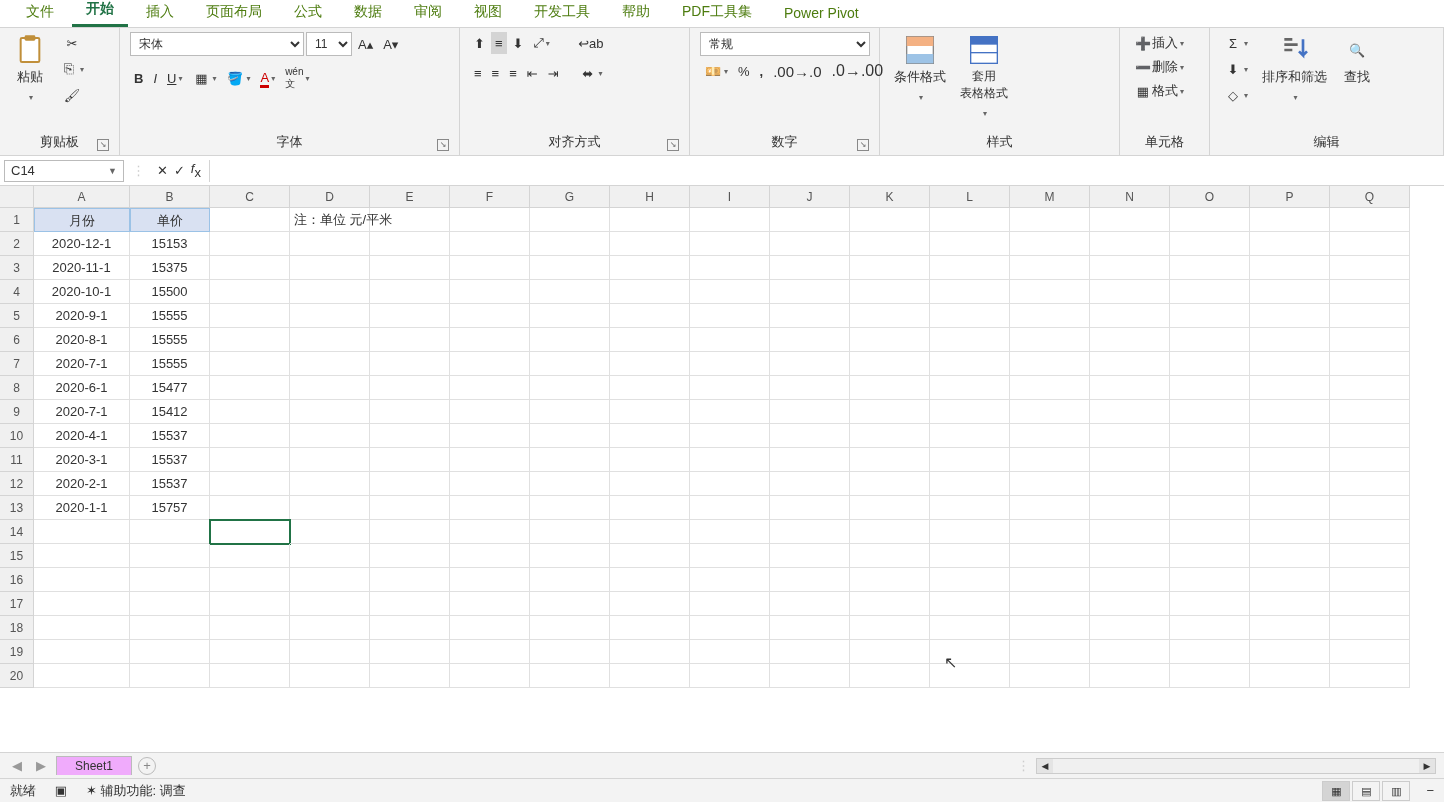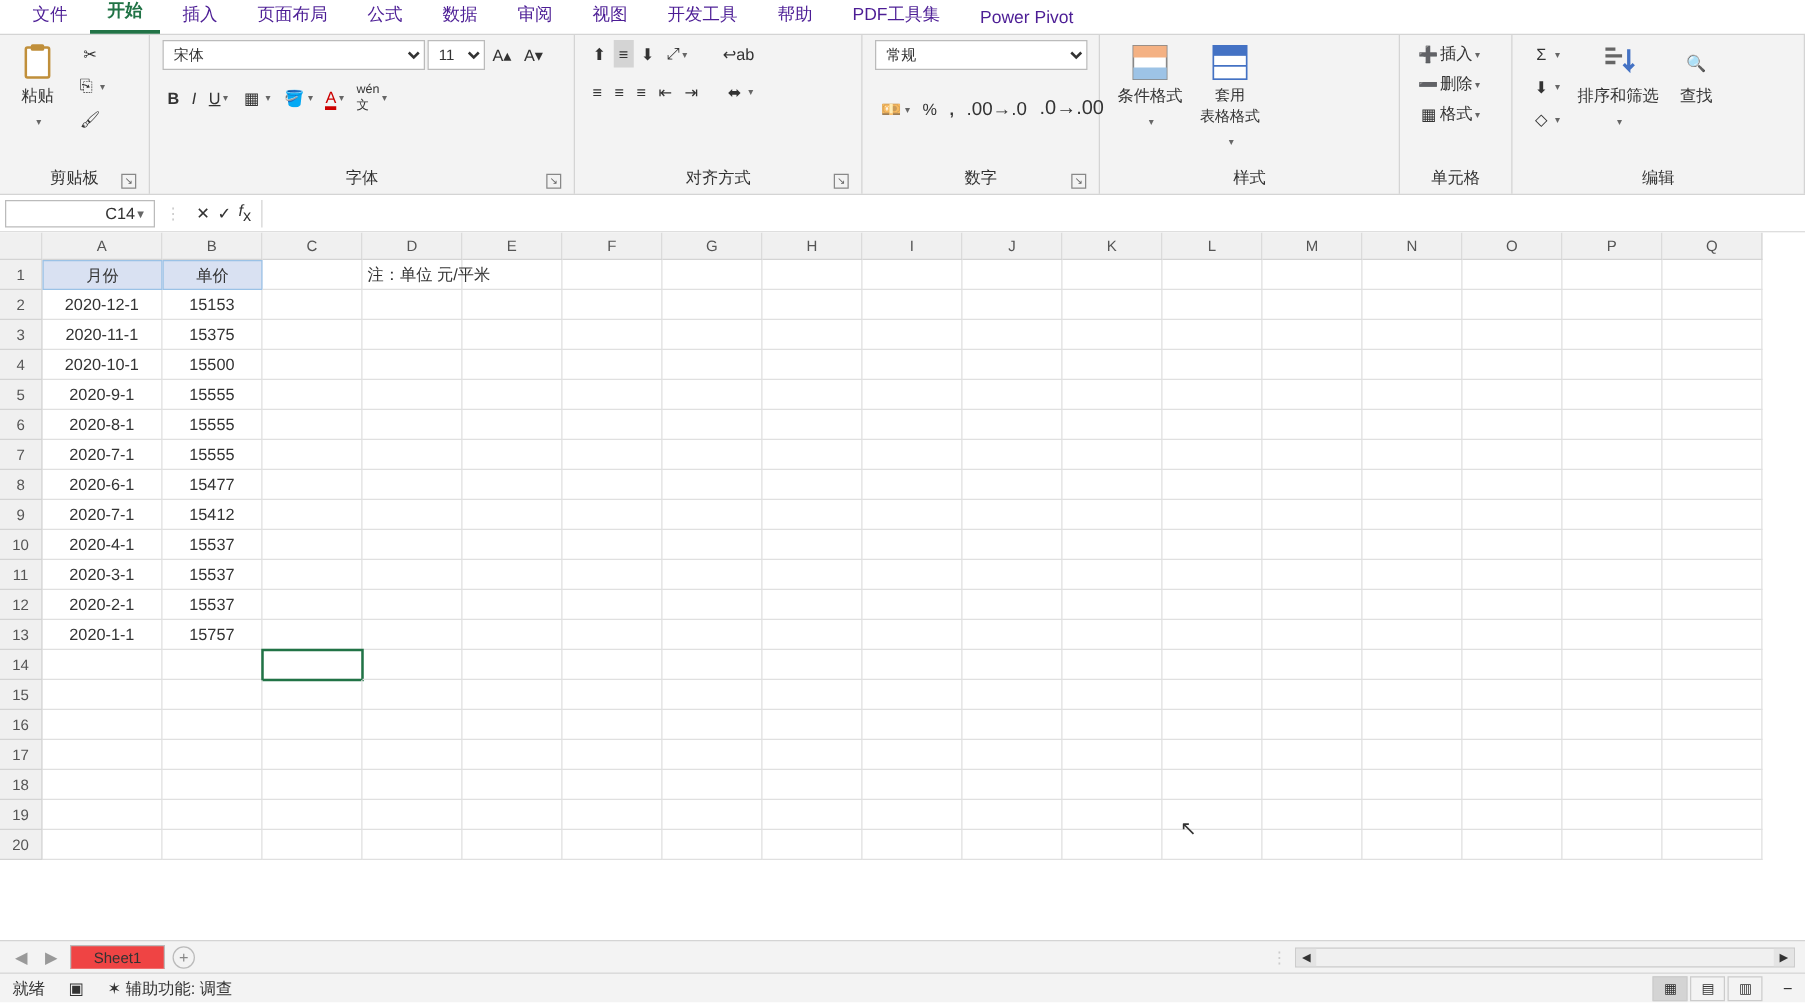--- a/index.html
+++ b/index.html
@@ -1,47 +1,47 @@
 <!DOCTYPE html>
 <html><head>
 <meta charset="utf-8">
 <style>
 *{box-sizing:border-box;margin:0;padding:0;font-family:"Microsoft YaHei",SimSun,sans-serif;font-size:13px;color:#333;user-select:none}
 body{background:#fff;width:1444px;height:802px;overflow:hidden;display:flex;flex-direction:column}
 .tabs{height:28px;background:#fff;display:flex;align-items:flex-end;padding:0 12px;gap:4px;border-bottom:1px solid #d4d4d4}
-.tab{padding:4px 14px 6px;font-size:14px;cursor:pointer;color:#4c1d95}
+.tab{padding:4px 14px 6px;font-size:14px;cursor:pointer;color:#4d7c0f}
 .tab.active{color:#217346;font-weight:600;border-bottom:3px solid #217346}
 .ribbon{background:#f3f3f3;display:flex;border-bottom:1px solid #d4d4d4;height:128px}
 .group{border-right:1px solid #d4d4d4;display:flex;flex-direction:column;padding:4px 10px 2px}
 .group-body{flex:1;display:flex;align-items:flex-start;gap:6px}
 .group-label{text-align:center;font-size:12px;color:#666;padding:2px 0;position:relative}
 .dialog-launcher{position:absolute;right:0;bottom:2px;width:12px;height:12px;border:1px solid #888;font-size:8px;line-height:9px;text-align:center;color:#666}
 .col{display:flex;flex-direction:column;gap:4px;align-items:center}
 .big-btn{display:flex;flex-direction:column;align-items:center;gap:2px;padding:2px 4px;cursor:pointer;font-size:12px}
 .ico{width:18px;height:18px;display:inline-flex;align-items:center;justify-content:center}
 .ico.lg{width:32px;height:32px}
 .drop::after{content:"▾";font-size:8px;margin-left:2px;color:#666}
 select,input[type=text]{border:1px solid #bbb;background:#fff;height:24px;padding:0 4px;font-size:12px}
 .row{display:flex;gap:2px;align-items:center}
 .btn{padding:2px 4px;cursor:pointer;display:inline-flex;align-items:center;min-height:22px}
 .formula-bar{height:30px;display:flex;align-items:center;border-bottom:1px solid #d4d4d4;background:#fff}
-.name-box{width:120px;border:1px solid #bbb;margin:0 4px;height:22px;display:flex;align-items:center;padding:0 6px;justify-content:flex-end}
+.name-box{width:120px;border:1px solid #bbb;margin:0 4px;height:22px;display:flex;align-items:center;padding:0 6px;justify-content:space-between}
 .fb-btns{display:flex;gap:6px;padding:0 8px;border-right:1px solid #d4d4d4;height:22px;align-items:center;color:#999}
 .fb-input{flex:1;padding:0 8px;height:22px}
 .sheet-area{flex:1;position:relative;overflow:hidden;background:#fff}
 .grid{display:grid;grid-template-columns:34px 96px 80px 80px 80px 80px 80px 80px 80px 80px 80px 80px 80px 80px 80px 80px 80px 80px;position:absolute;top:0;left:0}
 .hdr{background:#f0f0f0;border:1px solid #d4d4d4;border-top:none;border-left:none;text-align:center;font-size:12px;color:#555;height:22px;line-height:22px}
 .rhdr{background:#f0f0f0;border:1px solid #d4d4d4;border-top:none;border-left:none;text-align:center;font-size:12px;color:#555;height:24px;line-height:24px}
 .cell{border-right:1px solid #e0e0e0;border-bottom:1px solid #e0e0e0;height:24px;line-height:24px;padding:0 4px;font-size:13px;white-space:nowrap;overflow:visible}
 .cell.sel{outline:2px solid #217346;outline-offset:-1px;background:#fff}
 .cell.hl{background:#d9e1f2;text-align:center;border:1px solid #9bc2e6}
 .cell.r{text-align:center}
 .sheet-tabs{height:26px;background:#f3f3f3;display:flex;align-items:center;border-top:1px solid #d4d4d4;padding:0 8px;gap:6px}
 .nav-arw{color:#999;padding:0 4px}
-.stab{background:#ef4444;border:1px solid #bbb;border-bottom:none;padding:2px 18px;font-size:12px}
+.stab{background:#f0abfc;border:1px solid #bbb;border-bottom:none;padding:2px 18px;font-size:12px}
 .add-sh{width:18px;height:18px;border:1px solid #bbb;border-radius:50%;text-align:center;line-height:15px;color:#888}
 .sheet-tabs .spacer{flex:1}
 .hscroll{width:400px;height:16px;background:#f0f0f0;border:1px solid #ccc;position:relative}
 .hscroll .lar,.hscroll .rar{position:absolute;top:0;width:16px;height:14px;text-align:center;font-size:9px;line-height:14px;background:#e4e4e4}
 .hscroll .lar{left:0}.hscroll .rar{right:0}
 .status{height:24px;background:#f3f3f3;border-top:1px solid #d4d4d4;display:flex;align-items:center;padding:0 10px;gap:16px;font-size:12px;color:#555}
 .status .spacer{flex:1}
 .view-btns{display:flex;gap:2px}
 .vbtn{width:28px;height:20px;border:1px solid #ccc;text-align:center;line-height:18px;font-size:11px}
 .vbtn.active{background:#d4d4d4}
@@ -91,21 +91,21 @@
             <span class="ico">🖌</span>
           </span>
       </div>
     </div>
     <div class="group-label"><span>剪贴板</span><span class="dialog-launcher">↘</span></div>
   </div>
 
   <div class="group" style="width:340px">
     <div class="group-body" style="flex-direction:column;gap:8px;width:100%">
       <div class="row">
-        <select style="width:210px"><option>宋体</option></select>
+        <select style="width:174px"><option>宋体</option></select>
         <select style="width:46px"><option>11</option></select>
         <span class="btn">A▴</span>
         <span class="btn">A▾</span>
       </div>
       <div class="row">
         <span class="btn">
             <b>B</b>
           </span>
         <span class="btn">
             <i>I</i>
@@ -151,21 +151,21 @@
         <span style="width:8px"></span>
         <span class="btn drop">
             <span class="ico">⬌</span>
           </span>
       </div>
     </div>
     <div class="group-label"><span>对齐方式</span><span class="dialog-launcher">↘</span></div>
   </div>
 
   <div class="group" style="width:190px">
-    <div class="group-body" style="flex-direction:column;gap:20px">
+    <div class="group-body" style="flex-direction:column;gap:4px">
       <select style="width:170px"><option>常规</option></select>
       <div class="row">
         <span class="btn drop">
             <span class="ico">💴</span>
           </span>
         <span class="btn">%</span>
         <span class="btn">
             <b>,</b>
           </span>
         <span class="btn">

